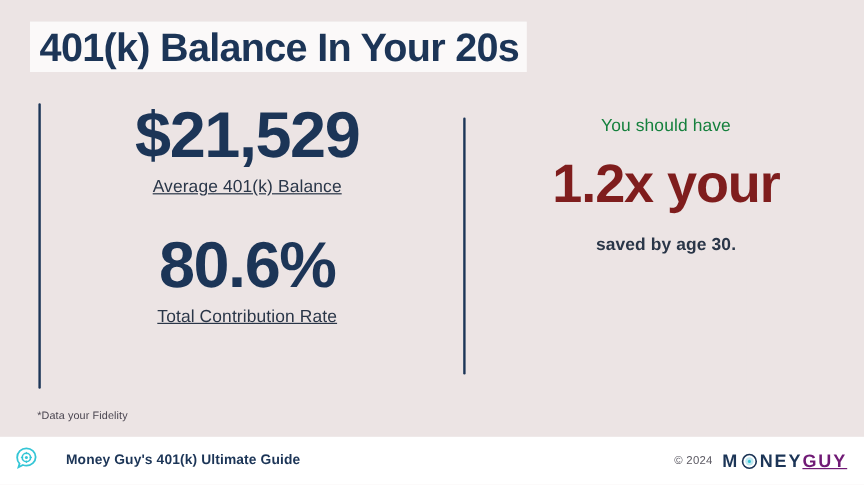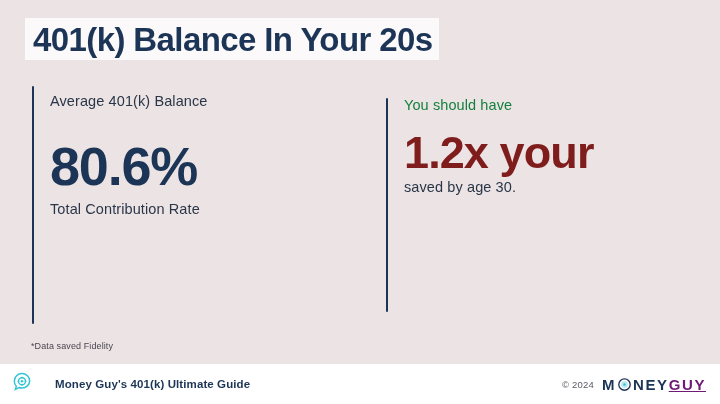--- a/index.html
+++ b/index.html
@@ -12,20 +12,21 @@
     overflow: hidden;
     font-family: "Liberation Sans", sans-serif;
     background: #ece4e4;
   }
 
   #infographic {
     position: relative;
     width: 622px;
     height: 404px;
     background: #ece4e4;
+    text-align: center;
   }
 
   
   .title-wrap {
     position: absolute;
     left: 25px;
     top: 18px;
     height: 42px;
     display: flex;
     align-items: center;
@@ -71,20 +72,21 @@
     color: #1c3557;
     letter-spacing: -1.2px;
     line-height: 1.02;
   }
   .stat-label {
     font-size: 14.5px;
     font-weight: 400;
     color: #2a3648;
     letter-spacing: 0.1px;
     margin-top: 7px;
+    text-decoration: underline;
   }
   .stat-gap { height: 30px; }
 
   
   .lede {
     font-size: 14.5px;
     color: #15803d;
     letter-spacing: 0.1px;
     line-height: 1;
   }
@@ -93,20 +95,22 @@
     font-weight: 700;
     color: #7f1d1d;
     letter-spacing: -0.9px;
     line-height: 1.16;
     margin-top: 14px;
   }
   .tail {
     font-size: 14.5px;
     color: #2a3648;
     letter-spacing: 0.1px;
+    margin-top: 17px;
+    font-weight: bold;
   }
 
   
   .footnote {
     position: absolute;
     left: 31px;
     top: 341px;
     font-size: 9px;
     color: #4a4550;
     letter-spacing: 0.1px;
@@ -173,20 +177,21 @@
 
   <div class="title-wrap">
     <span class="title-text">401(k) Balance In Your 20s</span>
   </div>
 
   <div class="col col-left">
     <div class="divider"></div>
     <div class="col-body">
 
       <div class="stat">
+        <div class="stat-number">$21,529</div>
         <div class="stat-label">Average 401(k) Balance</div>
       </div>
 
       <div class="stat-gap"></div>
 
       <div class="stat">
         <div class="stat-number">80.6%</div>
         <div class="stat-label">Total Contribution Rate</div>
       </div>
 
@@ -201,21 +206,21 @@
 
       <div class="big-phrase">
         <div>1.2x your</div>
       </div>
 
       <div class="tail">saved by age 30.</div>
 
     </div>
   </div>
 
-  <div class="footnote">*Data saved Fidelity</div>
+  <div class="footnote">*Data your Fidelity</div>
 
   <div class="footer">
 
     <div class="footer-left">
       <span class="guide-icon">
         <svg width="20" height="20" viewBox="0 0 20 20">
           <path d="M10 1.6c4.2 0 7.7 3.2 7.7 7.2 0 4-3.5 7.2-7.7 7.2
                    -1.0 0-2.0-0.18-2.9-0.52L3.4 17.4l0.9-3.1
                    C2.9 13.0 2.3 11.2 2.3 9.3 2.3 4.8 5.8 1.6 10 1.6z" fill="none" stroke="#35c6d6" stroke-width="1.5"></path>
           <circle cx="10" cy="9.2" r="3.5" fill="none" stroke="#35c6d6" stroke-width="1.4"></circle>

